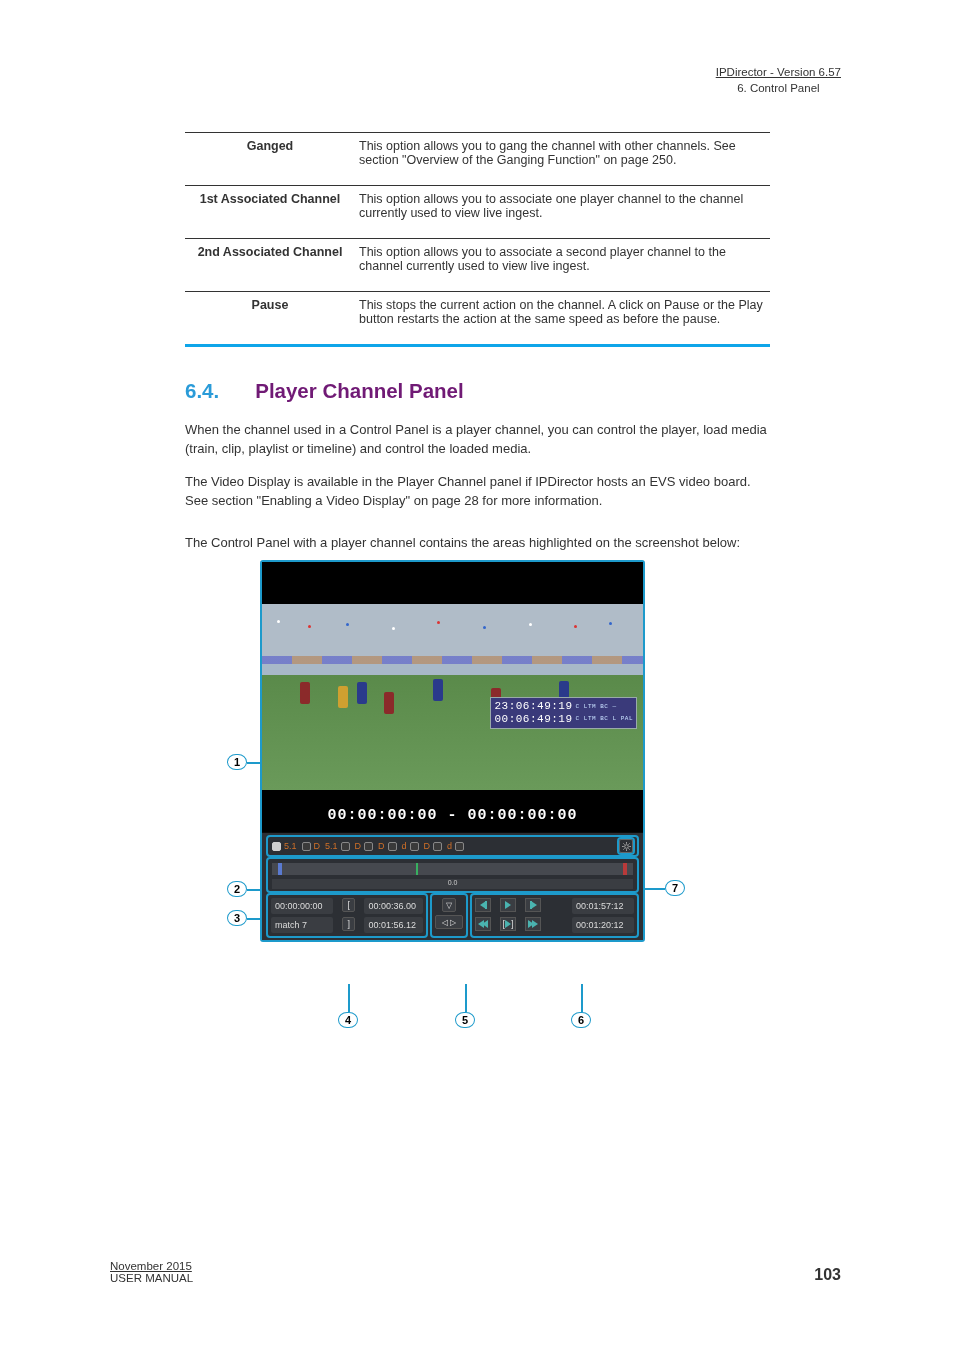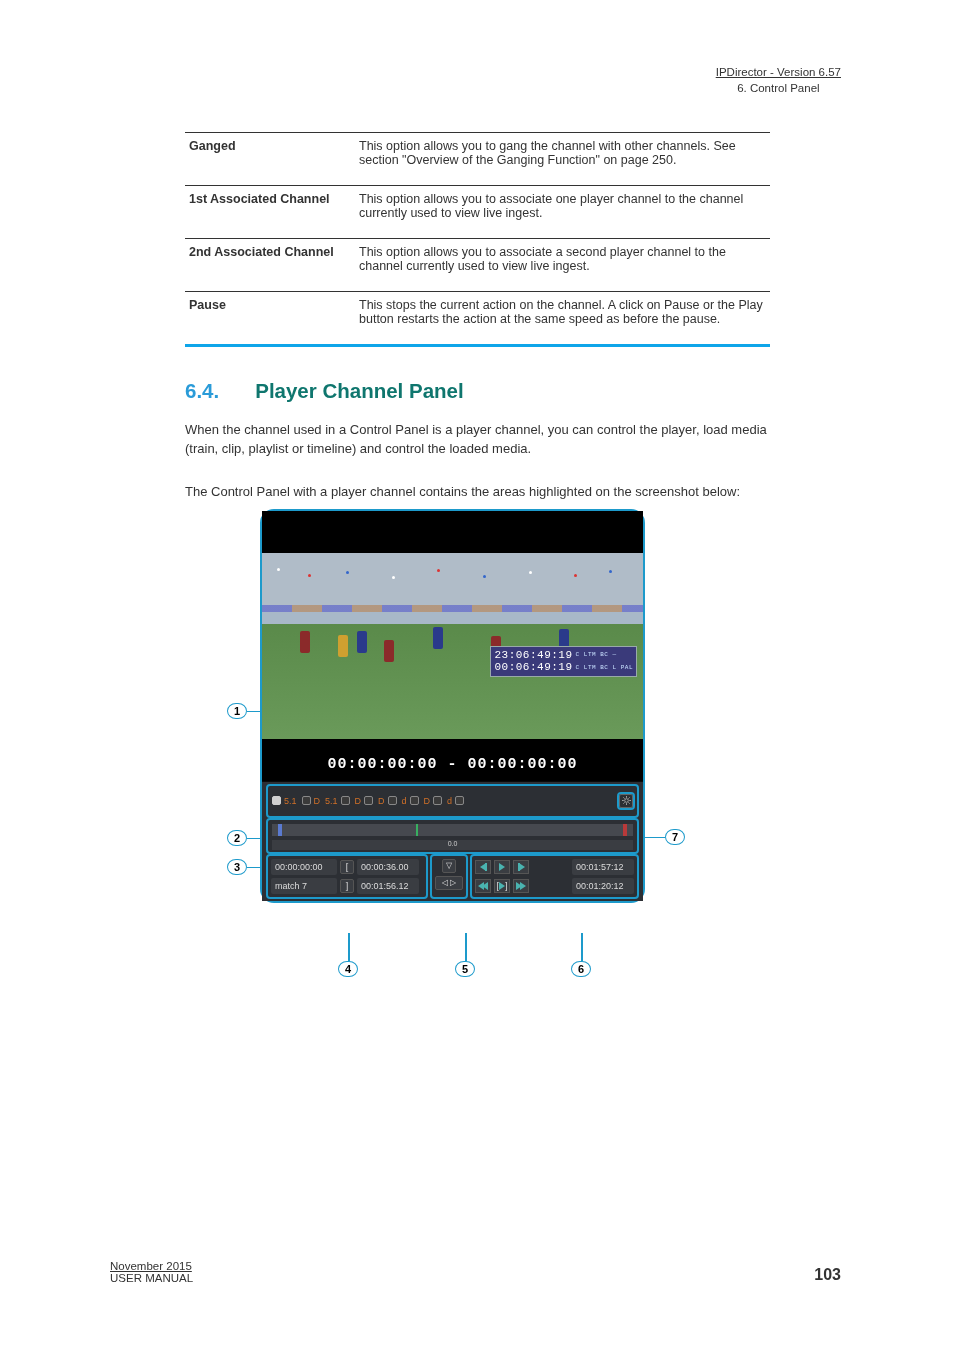--- a/index.html
+++ b/index.html
@@ -32,49 +32,49 @@
     border-collapse: collapse;
     font-size: 12.5px;
   }
   table.opt td, table.opt th {
     border-top: 1px solid #333;
     padding: 6px 4px 18px 4px;
     text-align: left;
     vertical-align: top;
   }
   table.opt tr:last-child td, table.opt tr:last-child th { border-bottom: 3px solid #0ea5e9; }
-  table.opt th { font-weight: bold; width: 170px; }
+  table.opt th { font-weight: bold; width: 170px; text-align: center; }
   .secnum {
     color: #2a9bd8;
     font-size: 20.5px;
     font-weight: bold;
     margin-top: 32px;
   }
   .sectitle {
-    color: #0f766e;
+    color: #701a75;
     font-size: 20.5px;
     font-weight: bold;
   }
   .body {
     font-size: 13px;
     line-height: 1.45;
     margin-top: 18px;
   }
   .leadin { font-size: 13px; margin-top: 25px; margin-bottom: 10px; }
   .player-wrap {
     margin-top: 8px;
     position: relative;
     height: 480px;
   }
   .player {
     position: absolute;
     left: 75px; top: 0;
     width: 385px;
     border: 2.5px solid #1d9acb;
-    border-radius: 14px;
+    border-radius: 3px;
     background: #15803d;
   }
   .vframe {
     width: 100%; height: 270px;
     background: #000;
     position: relative;
     overflow: hidden;
   }
   .pitch {
     position: absolute; left: 0; right: 0; top: 42px; bottom: 42px;
@@ -106,21 +106,21 @@
     font-family: "Courier New", monospace;
     font-weight:bold; font-size:15px; letter-spacing:1px;
   }
   .panel {
     background:#2c2f34; border-top:1px solid #0a0a0a;
     padding:3px 6px; color:#c8c8c8; font-size:9.5px;
   }
   .audiorow {
     display:flex; align-items:center; gap:5px;
     outline:2.5px solid #1d9acb; border-radius:2px;
-    padding:2px 4px; height:30px;
+    padding:2px 4px; height:18px;
   }
   .achip { display:flex; align-items:center; gap:3px;}
   .chk { width:9px; height:9px; border:1px solid #888; background:#3a3a3a; border-radius:2px; display:inline-block;}
   .chk.sel { background:#d0d0d0; border-color:#d0d0d0;}
   .txtd { color:#d07028; font-size:9px; }
   .settings { margin-left:auto; width:14px; height:14px; border:1px solid #666; border-radius:2px;
     display:flex; align-items:center; justify-content:center; color:#aaa; font-size:9px;
     outline:2.5px solid #1d9acb;}
   .timelinebox { outline:2.5px solid #1d9acb; border-radius:2px; margin-top:4px; padding:2px 0;}
   .tbar { height:12px; background:#46494f; position:relative; margin:2px 4px 4px 4px;}
@@ -128,21 +128,21 @@
   .tbar .gm { position:absolute; left:40%; top:0; bottom:0; width:2px; background:#38b060;}
   .tbar .rm { position:absolute; right:6px; top:0; bottom:0; width:4px; background:#b83a3a;}
   .tscale { position:relative; height:10px; background:#3a3d42; margin:0 4px; font-size:7px; color:#ccc;
      text-align:center;}
   .bottomrow {
     display:flex; gap:6px; margin-top:4px;
   }
   .bcol { outline:2.5px solid #1d9acb; border-radius:2px; padding:3px; flex:0 0 auto;}
   .field { background:#3a3d42; color:#dcdcdc; font-size:9px; padding:2px 4px;
     border-radius:2px; display:inline-flex; align-items:center; height:16px; }
-  .rowline { display:flex; align-items:center; gap:3px; margin-bottom:3px;}
+  .rowline { display:flex; align-items:flex-start; gap:9px; margin-bottom:3px;}
   .rowline:last-child { margin-bottom:0;}
   .sqbtn { width:14px; height:14px; background:#3a3d42; border:1px solid #555;
     color:#ddd; font-size:8px; display:inline-flex; align-items:center; justify-content:center;
     border-radius:2px;}
   .playbtn { width:16px; height:14px; background:#3a3d42; border:1px solid #555;
      display:inline-flex; align-items:center; justify-content:center;}
   .tri { width:0; height:0; display:inline-block;}
   .tri.r { border-left:6px solid #4ab3b0; border-top:4px solid transparent; border-bottom:4px solid transparent;}
   .tri.l { border-right:6px solid #4ab3b0; border-top:4px solid transparent; border-bottom:4px solid transparent;}
   .brac{font-size:9px; color:#ddd;}
@@ -194,20 +194,21 @@
     </tr>
   </tbody>
     </table>
 
   <div style="display:flex; gap:36px; align-items:flex-start;">
     <div class="secnum">6.4.</div>
     <div class="sectitle" style="margin-top:32px;">Player Channel Panel</div>
   </div>
 
   <p class="body">When the channel used in a Control Panel is a player channel, you can control the player, load media (train, clip, playlist or timeline) and control the loaded media.</p>
+  <p class="body" style="margin-top:14px;">The Video Display is available in the Player Channel panel if IPDirector hosts an EVS video board. See section "Enabling a Video Display" on page 28 for more information.</p>
   <p class="leadin">The Control Panel with a player channel contains the areas highlighted on the screenshot below:</p>
 
   <div class="player-wrap">
 
     <div class="callout-num" style="left:42px; top:194px;">
         <span>1</span>
       </div>
     <div class="lead-line" style="left:62px; top:202px; width:14px;"></div>
 
     <div class="callout-num" style="left:42px; top:321px;">

